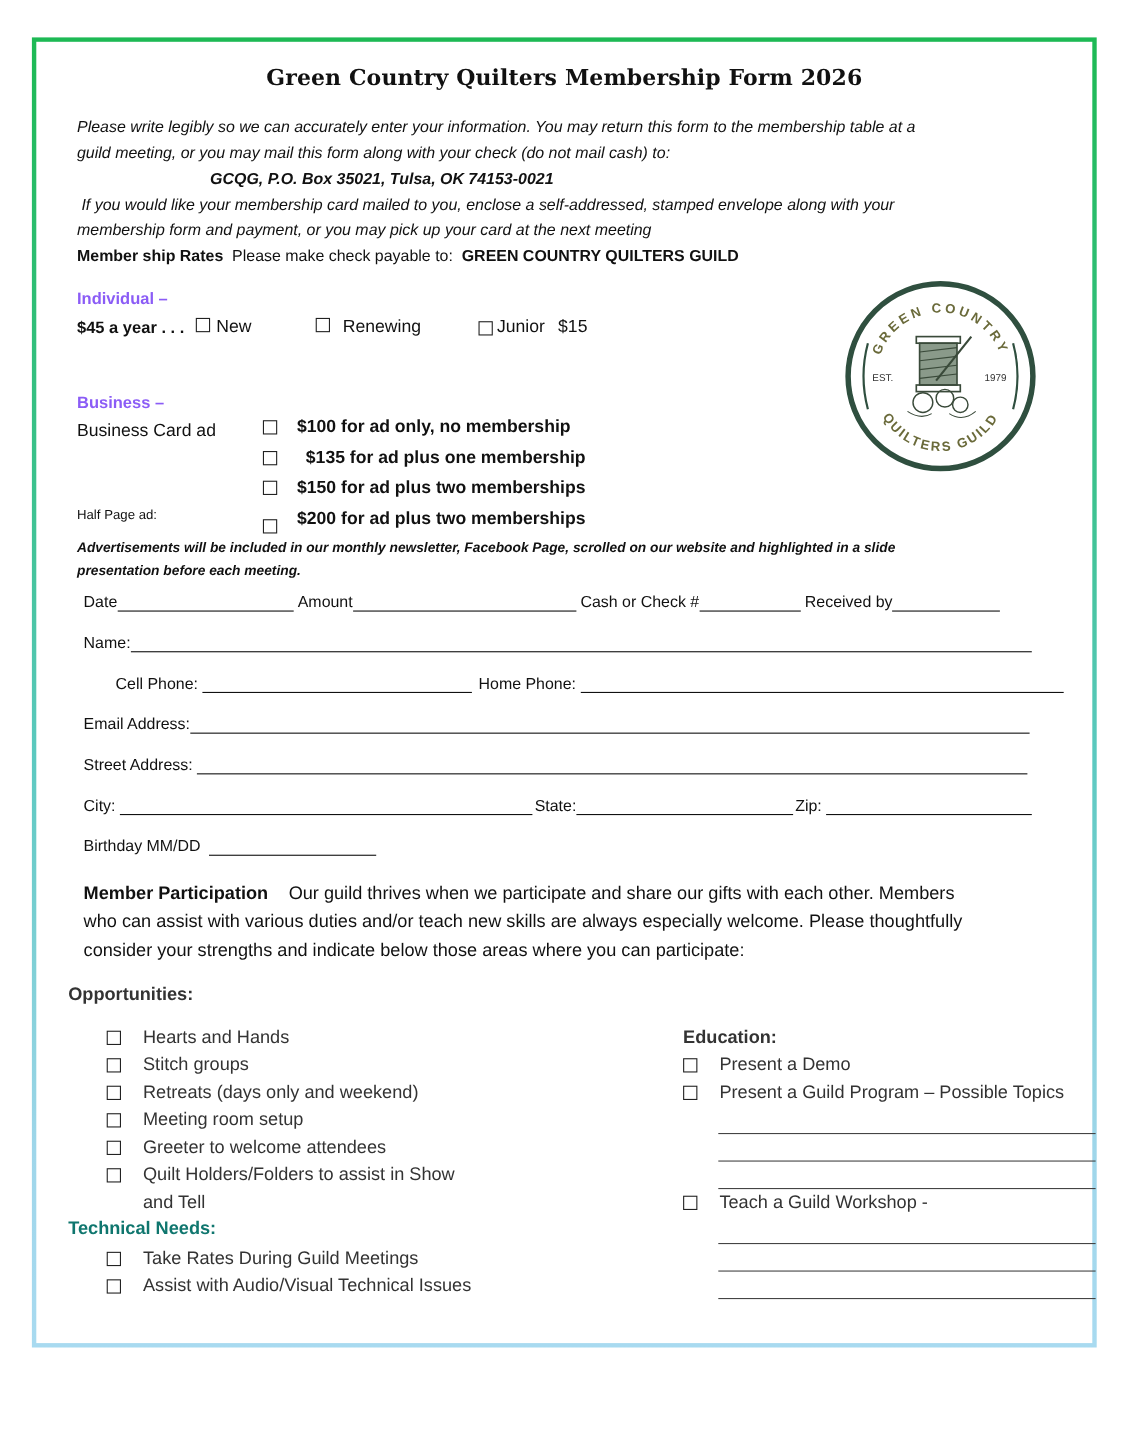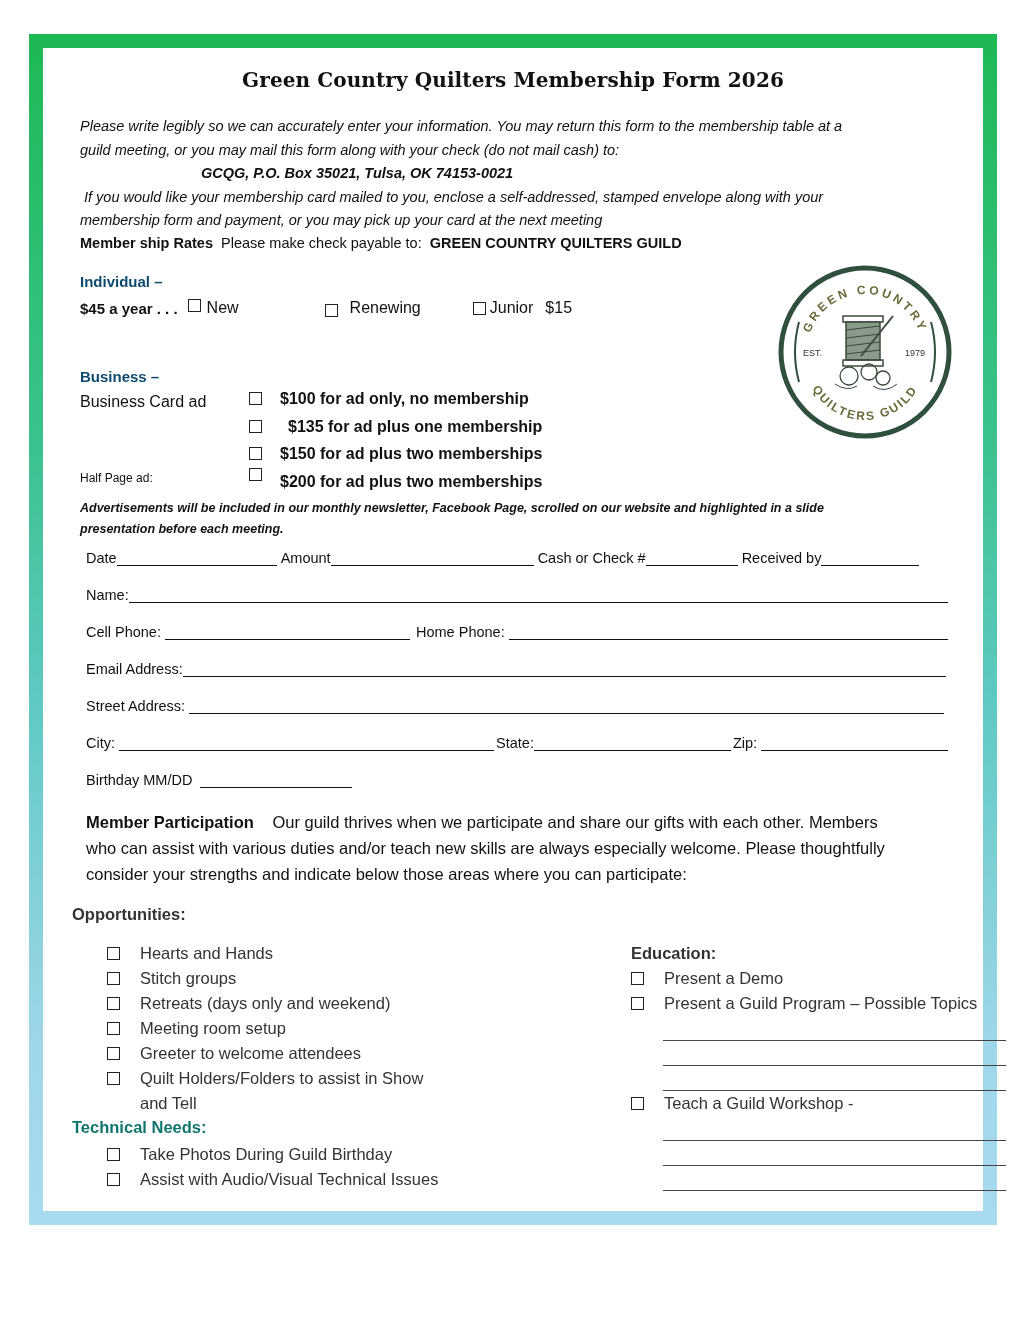--- a/index.html
+++ b/index.html
@@ -1,30 +1,30 @@
 <!DOCTYPE html>
 <html><head>
 <meta charset="utf-8">
 <style>
   html, body { margin: 0; padding: 0; background: #ffffff; }
   body { width: 1020px; height: 1320px; position: relative; font-family: "Liberation Sans", sans-serif; color: #111; }
   .frame {
     position: absolute; left: 29px; top: 34px; width: 968px; height: 1191px;
-    box-sizing: border-box; padding: 14px;
+    box-sizing: border-box; padding: 4px;
     background: linear-gradient(to bottom, #1db954 0%, #3cc28f 35%, #5cc9c0 55%, #9fd6ea 85%, #a8daf0 100%);
   }
   .frame-inner { width: 100%; height: 100%; background: #fff; position: relative; }
   .abs { position: absolute; }
   .title {
     left: 0; right: 0; top: 20px; text-align: center;
     font-family: "DejaVu Serif", serif; font-weight: bold; font-size: 20px; letter-spacing: 0.1px;
   }
   .intro { font-style: italic; font-size: 14.5px; line-height: 23.5px; }
   .bold { font-weight: bold; }
-  .red { color: #0c4a6e; font-weight: bold; font-size: 15px; }
+  .red { color: #8b5cf6; font-weight: bold; font-size: 15px; }
   .box {
     display: inline-block; width: 11px; height: 11px; border: 1.3px solid #222; vertical-align: middle; margin-right: 6px;
     background: #fff; cursor: pointer;
   }
   .boxsq { display: inline-block; width: 11px; height: 11px; border: 1.3px solid #222; background: #fff; cursor: pointer; }
   .field-row { font-size: 14.5px; left: 43px; width: 862px; display: flex; align-items: flex-end; white-space: nowrap; }
   .line { border-bottom: 1px solid #111; height: 14px; display: inline-block; margin-right: 4px; }
   .para { font-size: 16.5px; line-height: 26px; }
   .opp { font-size: 16.5px; color: #333; }
   .opp-item { display: flex; align-items: center; height: 25px; }
@@ -54,21 +54,21 @@
       <span class="bold" style="margin-left:4px;">GREEN COUNTRY QUILTERS GUILD</span>
     </div>
 
     <div class="abs red" style="left:37px; top:225px;">Individual –</div>
     <div class="abs" style="left:37px; top:251px; font-size:16px; white-space:nowrap; display:flex; align-items:center;">
       <span class="bold" style="font-size:15px; margin-right:10px;">$45 a year . . .</span>
       <span style="display:inline-flex; align-items:flex-start; margin-right:58px;">
         <span class="box"></span>
         <span>New</span>
       </span>
-      <span style="display:inline-flex; align-items:flex-end; margin-right:52px;margin-left:28px;">
+      <span style="display:inline-flex; align-items:flex-start; margin-right:52px;">
         <span class="box" style="margin-right:12px;"></span>
         <span>Renewing</span>
       </span>
       <span style="display:inline-flex; align-items:center;">
         <span class="box" style="margin-right:4px;"></span>
         <span>Junior</span>
         <span style="margin-left:12px;">$15</span>
       </span>
     </div>
 
@@ -117,21 +117,21 @@
         <span>$100 for ad only, no membership</span>
       </div>
       <div style="display:flex; align-items:center;justify-content:space-between;">
         <span class="box" style="margin-right:18px;"></span>
         <span>$135 for ad plus one membership</span>
       </div>
       <div style="display:flex; align-items:center;">
         <span class="box" style="margin-right:18px;"></span>
         <span>$150 for ad plus two memberships</span>
       </div>
-      <div style="display:flex; align-items:flex-start;">
+      <div style="display:flex; align-items:flex-end;">
         <span class="box" style="margin-right:18px;"></span>
         <span>$200 for ad plus two memberships</span>
       </div>
     </div>
 
     <div class="abs" style="left:37px; top:450px; font-size:12.5px; font-weight:bold; font-style:italic; line-height:21px; width:880px;">
       <div>Advertisements will be included in our monthly newsletter, Facebook Page, scrolled on our website and highlighted in a slide</div>
       <div>presentation before each meeting.</div>
     </div>
 
@@ -144,21 +144,21 @@
       <span class="line" style="width:92px;"></span>
       <span>Received by</span>
       <span class="line" style="width:98px; margin-right:0;"></span>
     </div>
 
     <div class="abs field-row" style="top:539px;">
       <span>Name:</span>
       <span class="line" style="flex:1; margin-right:0;"></span>
     </div>
 
-    <div class="abs field-row" style="top:576px;">
+    <div class="abs field-row" style="top:576px;margin-left:29px;">
       <span style="white-space:pre;">Cell Phone: </span>
       <span class="line" style="width:245px; margin-right:6px;"></span>
       <span style="white-space:pre;">Home Phone: </span>
       <span class="line" style="flex:1; margin-right:0;"></span>
     </div>
 
     <div class="abs field-row" style="top:613px;">
       <span>Email Address:</span>
       <span class="line" style="flex:1; margin-right:2px;"></span>
     </div>
@@ -221,21 +221,21 @@
       <div class="opp-item" style="padding-left:33px;">
         <span>and Tell</span>
       </div>
     </div>
 
     <div class="abs bold" style="left:29px; top:1070px; font-size:16.5px; color:#0f766e;">Technical Needs:</div>
 
     <div class="abs opp" style="left:64px; top:1094px;">
       <div class="opp-item">
         <span class="boxsq"></span>
-        <span>Take Photos During Guild Birthday</span>
+        <span>Take Rates During Guild Meetings</span>
       </div>
       <div class="opp-item">
         <span class="boxsq"></span>
         <span>Assist with Audio/Visual Technical Issues</span>
       </div>
     </div>
 
     <div class="abs opp" style="left:545px; top:893px;margin-left:43px;">
       <div class="opp-item bold">Education:</div>
       <div class="opp-item">

